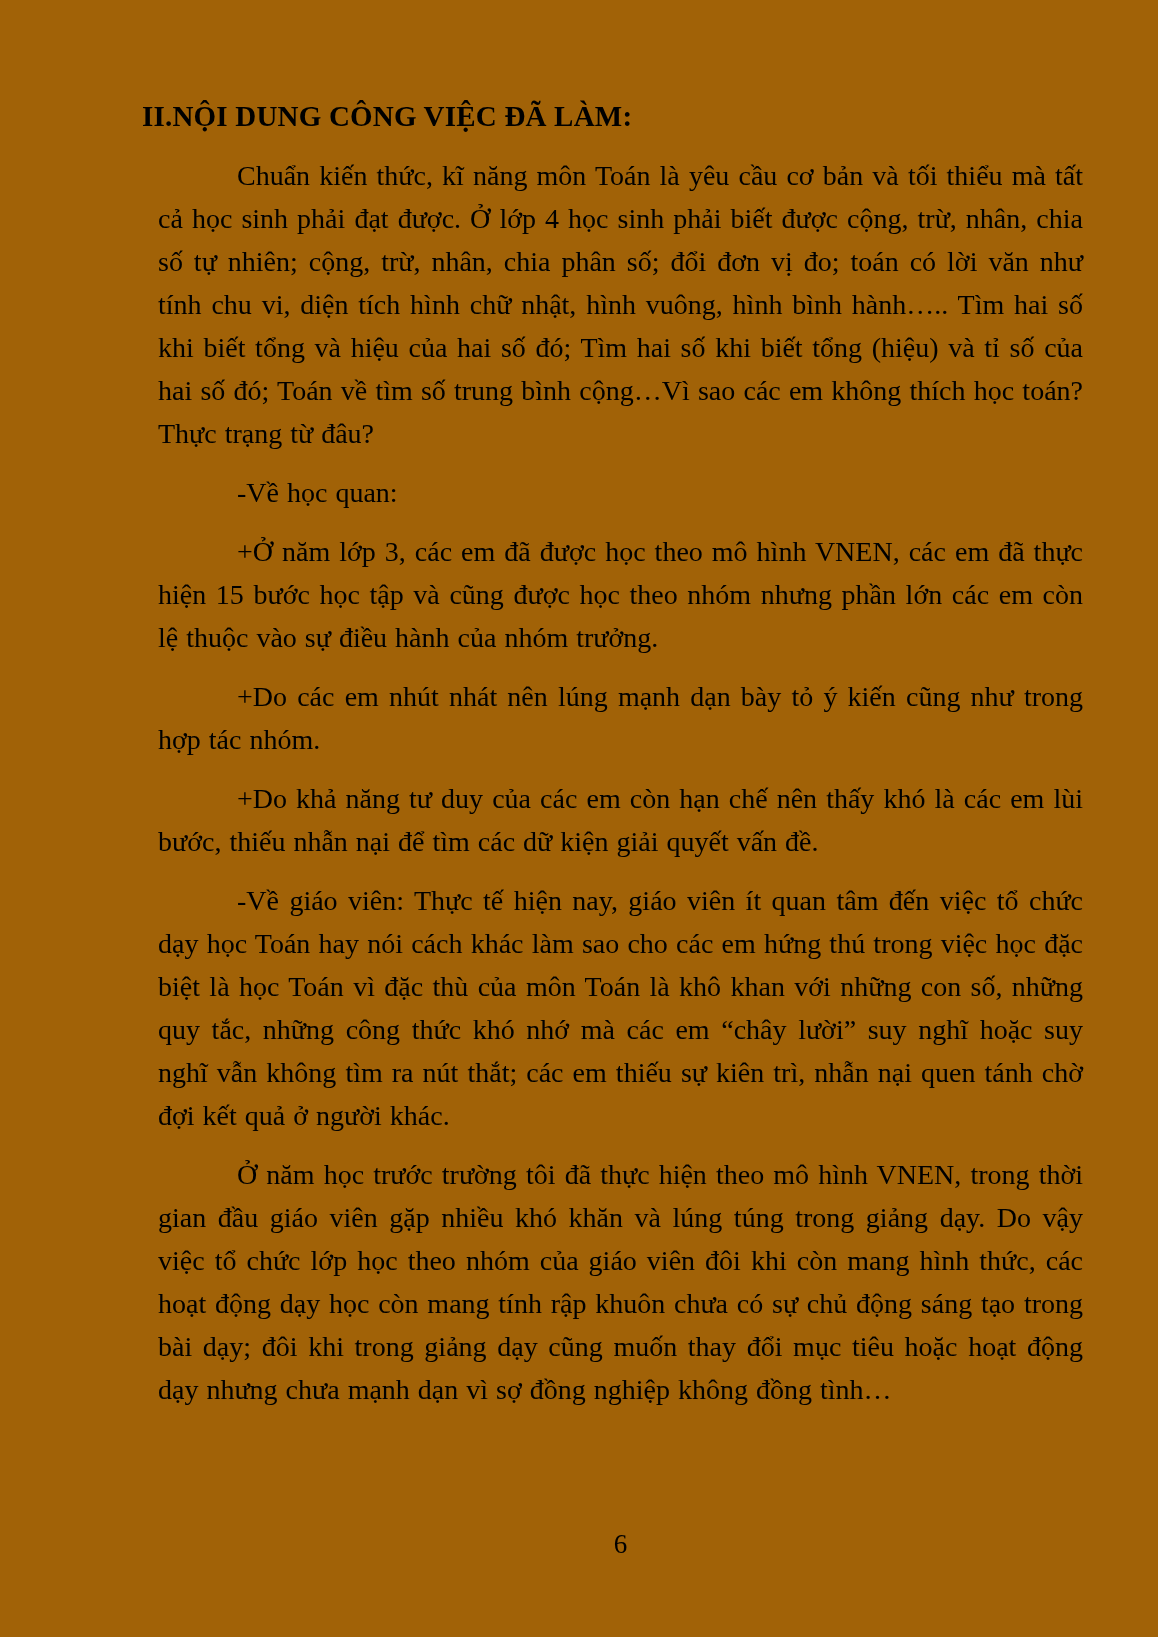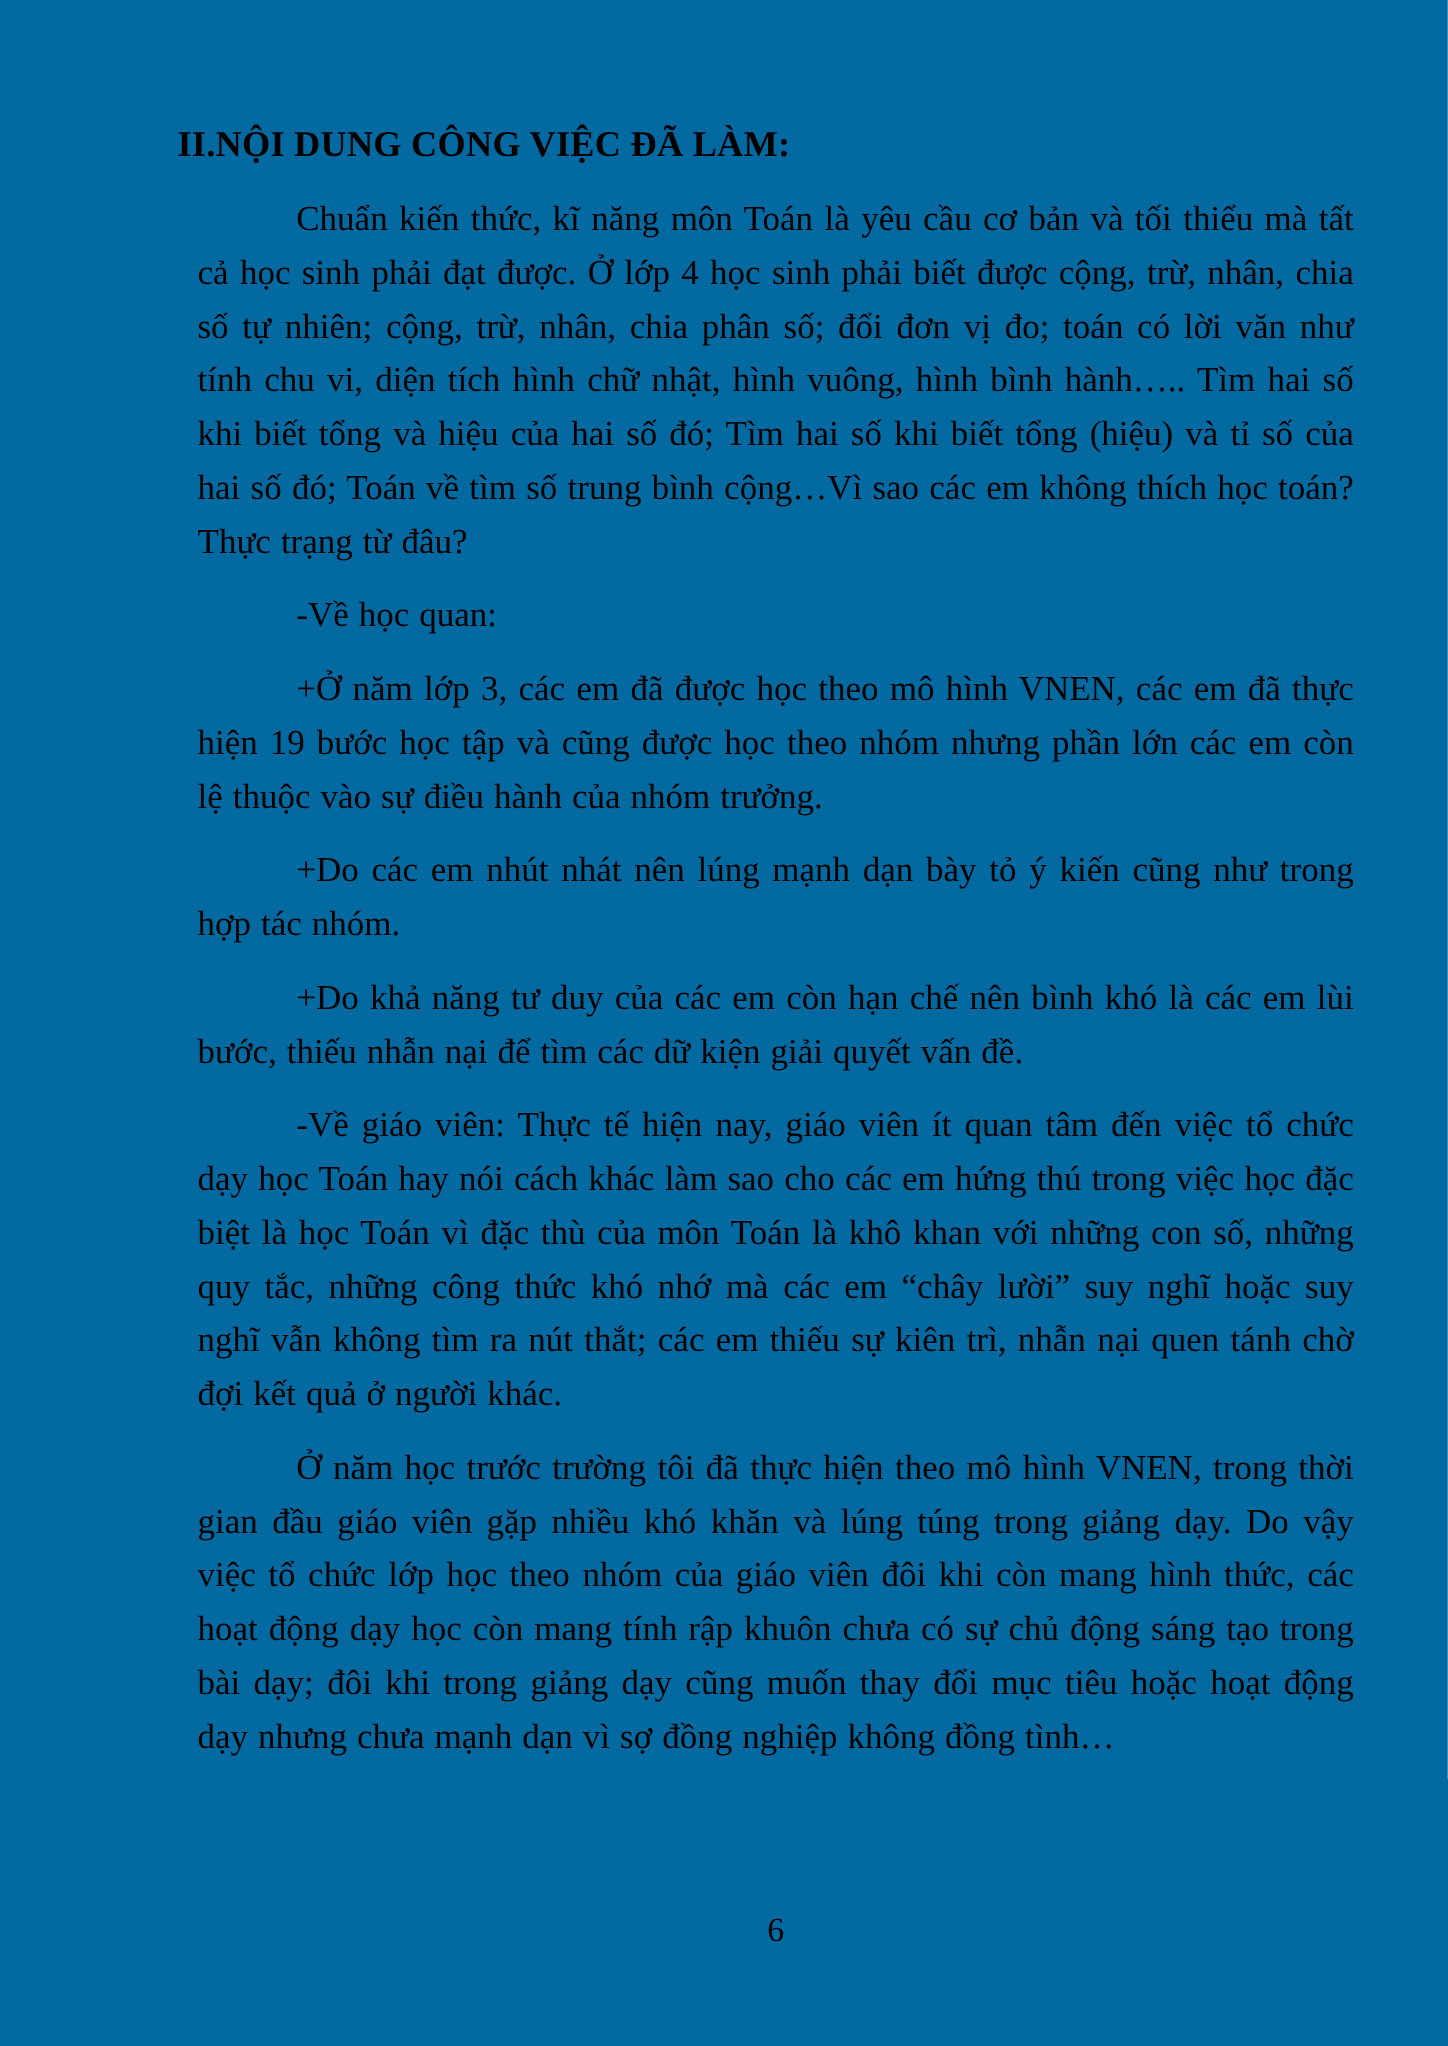--- a/index.html
+++ b/index.html
@@ -12,21 +12,21 @@
     height: 1637px;
     position: relative;
     background: #ffffff;
     color: #000000;
     font-family: "Liberation Serif", "DejaVu Serif", serif;
     overflow: hidden;
   }
   .page {
     position: absolute;
     inset: 0;
-    background: #0369a1;
+    background: #a16207;
   }
   .content {
     position: absolute;
     left: 142px;
     top: 95px;
     width: 957px;
   }
   .heading {
     margin: 0;
     font-size: 29px;
@@ -61,20 +61,20 @@
   }
 </style>
 </head>
 <body style="background: rgb(255, 255, 255); color: rgb(0, 0, 0);">
 
 <div class="page">
   <div class="content">
     <p class="heading">II.NỘI DUNG CÔNG VIỆC ĐÃ LÀM:</p>
     <p class="par">Chuẩn kiến thức, kĩ năng môn Toán là yêu cầu cơ bản và tối thiểu mà tất cả học sinh phải đạt được. Ở lớp 4 học sinh phải biết được cộng, trừ, nhân, chia số tự nhiên; cộng, trừ, nhân, chia phân số; đổi đơn vị đo; toán có lời văn như tính chu vi, diện tích hình chữ nhật, hình vuông, hình bình hành….. Tìm hai số khi biết tổng và hiệu của hai số đó; Tìm hai số khi biết tổng (hiệu) và tỉ số của hai số đó; Toán về tìm số trung bình cộng…Vì sao các em không thích học toán? Thực trạng từ đâu?</p>
     <p class="par">-Về học quan:</p>
-    <p class="par">+Ở năm lớp 3, các em đã được học theo mô hình VNEN, các em đã thực hiện 19 bước học tập và cũng được học theo nhóm nhưng phần lớn các em còn lệ thuộc vào sự điều hành của nhóm trưởng.</p>
+    <p class="par">+Ở năm lớp 3, các em đã được học theo mô hình VNEN, các em đã thực hiện 15 bước học tập và cũng được học theo nhóm nhưng phần lớn các em còn lệ thuộc vào sự điều hành của nhóm trưởng.</p>
     <p class="par">+Do các em nhút nhát nên lúng mạnh dạn bày tỏ ý kiến cũng như trong hợp tác nhóm.</p>
-    <p class="par">+Do khả năng tư duy của các em còn hạn chế nên bình khó là các em lùi bước, thiếu nhẫn nại để tìm các dữ kiện giải quyết vấn đề.</p>
+    <p class="par">+Do khả năng tư duy của các em còn hạn chế nên thấy khó là các em lùi bước, thiếu nhẫn nại để tìm các dữ kiện giải quyết vấn đề.</p>
     <p class="par">-Về giáo viên: Thực tế hiện nay, giáo viên ít quan tâm đến việc tổ chức dạy học Toán hay nói cách khác làm sao cho các em hứng thú trong việc học đặc biệt là học Toán vì đặc thù của môn Toán là khô khan với những con số, những quy tắc, những công thức khó nhớ mà các em “chây lười” suy nghĩ hoặc suy nghĩ vẫn không tìm ra nút thắt; các em thiếu sự kiên trì, nhẫn nại quen tánh chờ đợi kết quả ở người khác.</p>
     <p class="par">Ở năm học trước trường tôi đã thực hiện theo mô hình VNEN, trong thời gian đầu giáo viên gặp nhiều khó khăn và lúng túng trong giảng dạy. Do vậy việc tổ chức lớp học theo nhóm của giáo viên đôi khi còn mang hình thức, các hoạt động dạy học còn mang tính rập khuôn chưa có sự chủ động sáng tạo trong bài dạy; đôi khi trong giảng dạy cũng muốn thay đổi mục tiêu hoặc hoạt động dạy nhưng chưa mạnh dạn vì sợ đồng nghiệp không đồng tình…</p>
   </div>
   <div class="page-number">6</div>
 </div>
 
 </body></html>

